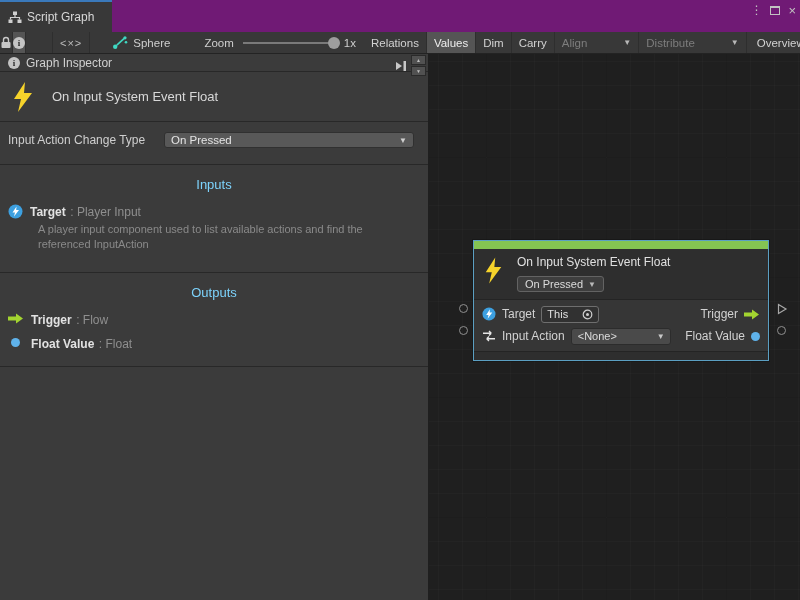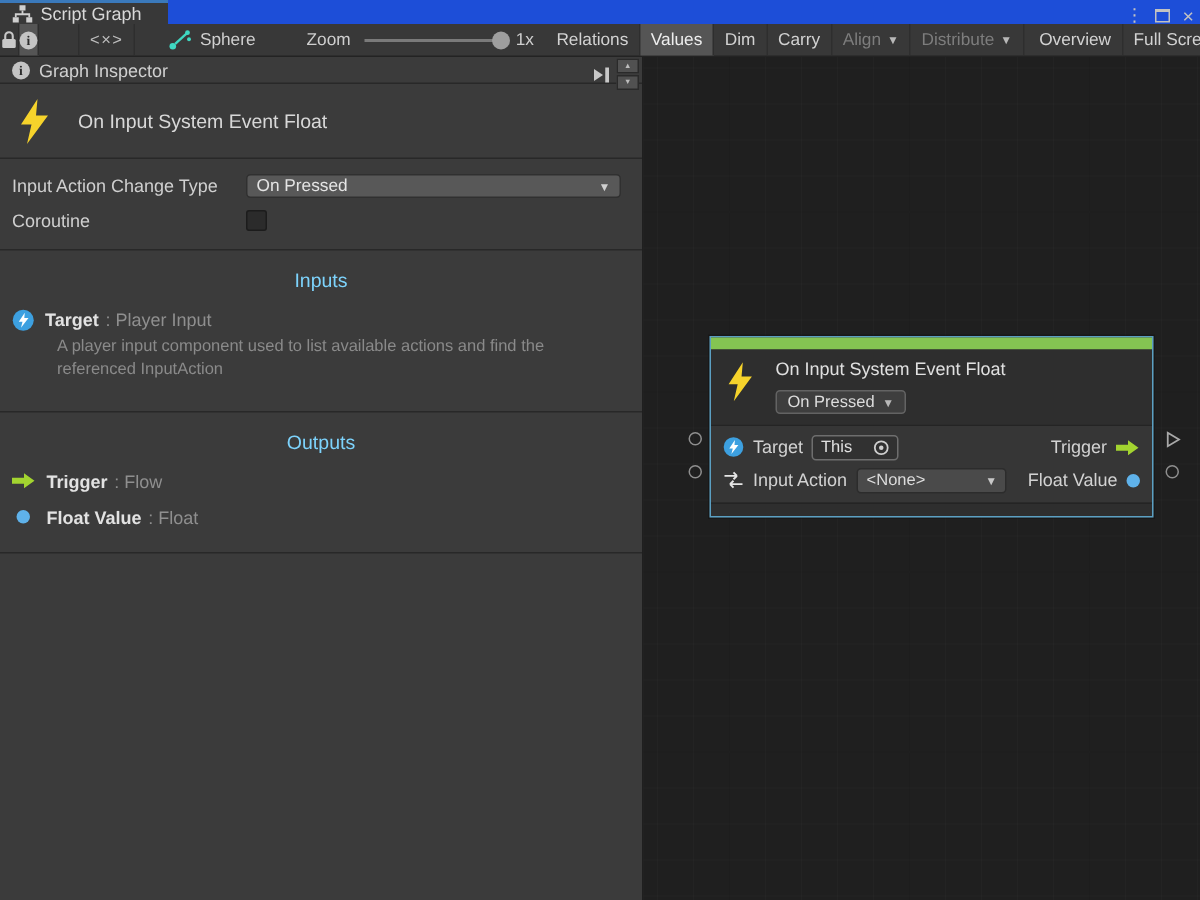--- a/index.html
+++ b/index.html
@@ -1,34 +1,34 @@
 <!DOCTYPE html>
 <html><head>
 <meta charset="utf-8">
 <style>
   * { margin:0; padding:0; box-sizing:border-box; }
   html,body { width:800px; height:600px; overflow:hidden; background:#1f1f1f;
               font-family:"Liberation Sans", sans-serif; color:#cfcfcf; }
   .app { width:800px; height:600px; display:flex; flex-direction:column; }
 
   
-  .titlebar { height:16px; background:#1d4ed8; display:flex; align-items:stretch; position:relative; }
+  .titlebar { height:32px; background:#701a75; display:flex; align-items:stretch; position:relative; }
   .tab { width:112px; background:#383838; border-top:2px solid #3a79bb; display:flex; align-items:center; gap:5px; padding:0 8px; }
   .tab-label { font-size:12px; color:#d8d8d8; white-space:nowrap; }
   .win-controls { position:absolute; right:4px; top:0; height:20px; display:flex; align-items:center; gap:8px; color:#c2c2c2; }
   .win-dots { font-size:12px; line-height:1; }
   .win-max { width:10px; height:9px; border:1px solid #c2c2c2; border-top-width:2px; display:inline-block; }
   .win-close { font-size:13px; line-height:1; }
 
   
   .toolbar { height:22px; background:#383838; border-bottom:1px solid #232323; display:flex; align-items:stretch; font-size:11.5px; }
   .tbtn { display:flex; align-items:center; justify-content:center; padding:0 7px; border-right:1px solid #2e2e2e; color:#d2d2d2; white-space:nowrap; }
   .tbtn.icon-btn { width:26px; padding:0; }
   .tbtn.active { background:#555555; color:#eeeeee; }
-  .tbtn.disabled { color:#7d7d7d; }
+  .tbtn.disabled { color:#7d7d7d;gap:32px; }
   .tb-sep { width:1px; background:#2e2e2e; }
   .tb-flat { display:flex; align-items:center; padding:7px 8px; gap:5px; }
   .caret { font-size:8px; margin-left:4px; color:#b8b8b8; }
   .code-glyph { color:#bdbdbd; font-size:11px; letter-spacing:1px; }
   .zoom-track { width:92px; height:2px; background:#7a7a7a; position:relative; margin:0 4px; }
   .zoom-handle { position:absolute; right:-5px; top:-5px; width:12px; height:12px; border-radius:50%; background:#9e9e9e; }
 
   .main { flex:1; display:flex; min-height:0; }
 
   
@@ -197,24 +197,20 @@
         <span class="insp-title-text">On Input System Event Float</span>
       </div>
 
       <div class="insp-fields">
         <div class="field-row">
           <span class="field-label">Input Action Change Type</span>
           <div class="select">
             <span>On Pressed</span>
             <span class="sel-caret">▼</span>
           </div>
-        </div>
-        <div class="field-row" style="margin-bottom:0;">
-          <span class="field-label">Coroutine</span>
-          <div class="checkbox"></div>
         </div>
       </div>
 
       <div class="section">
         <div class="section-h">Inputs</div>
         <div class="io-item">
           <div class="io-line">
             <svg width="15" height="15" viewBox="0 0 15 15">
               <circle cx="7.5" cy="7.5" r="7" fill="#3da0e0"></circle>
               <polygon points="8.5,2.5 4.5,8.5 7,8.5 6,12.5 11,6 8.2,6" fill="#ffffff"></polygon>

